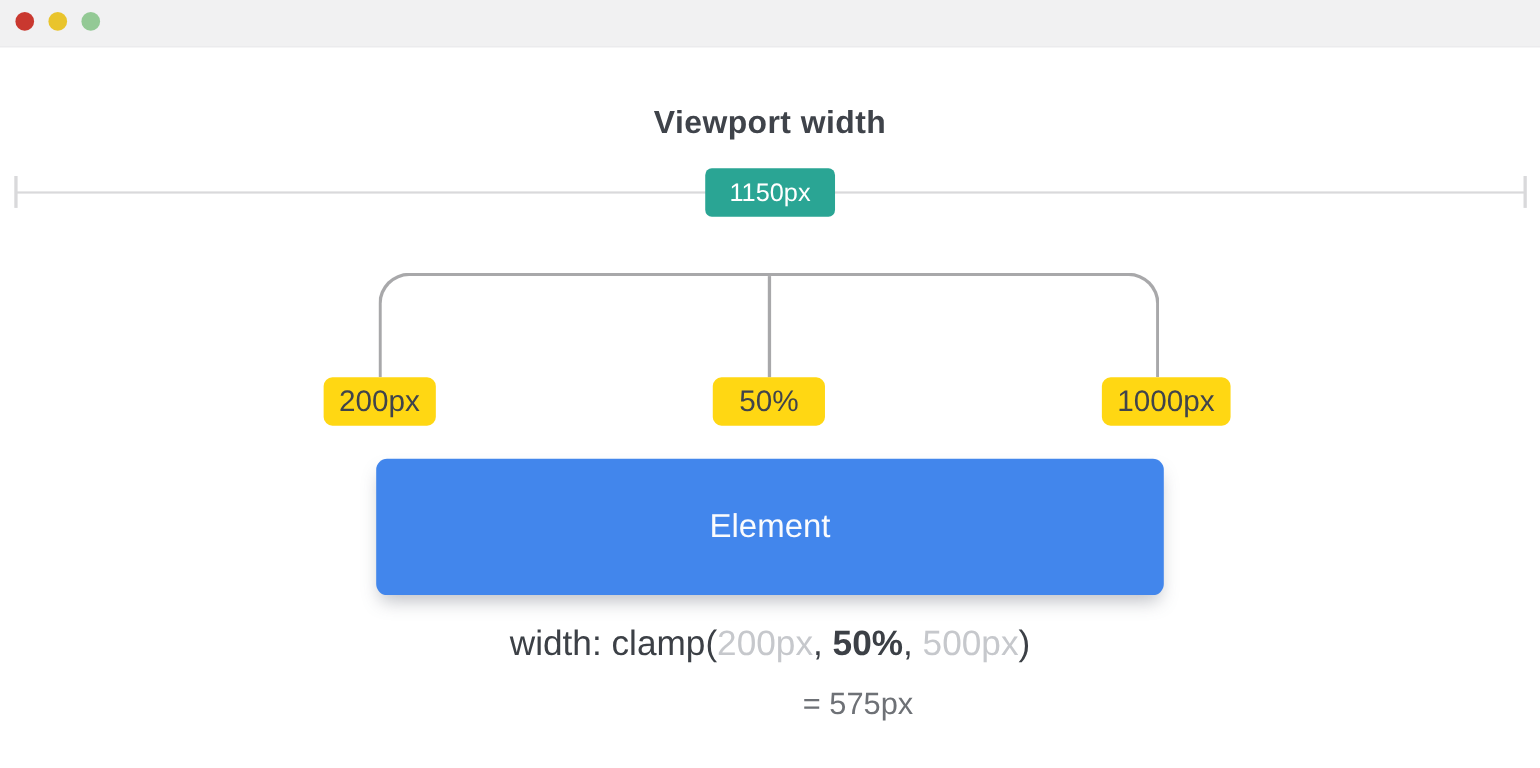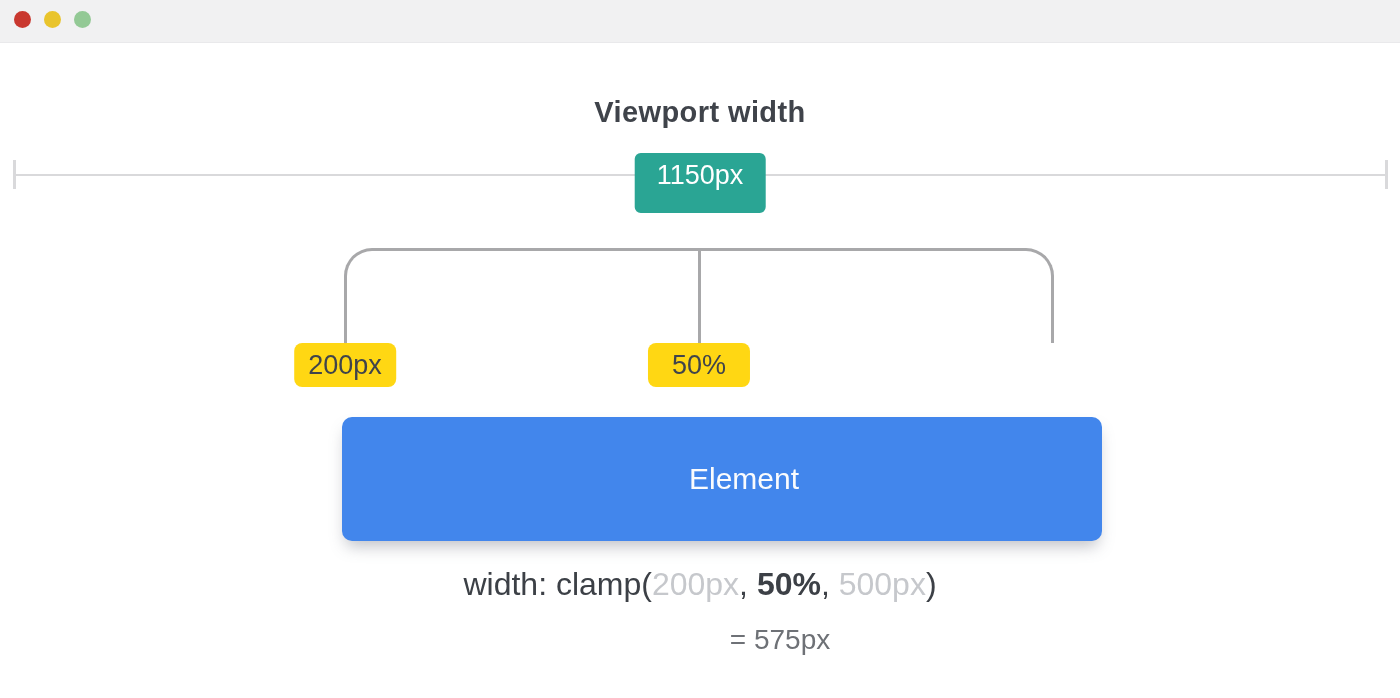--- a/index.html
+++ b/index.html
@@ -65,27 +65,27 @@
     background: var(--ruler-line, #d9d9db);
   }
   .tick-left  { left: 13px; }
   .tick-right { left: 1385px; }
 
   .viewport-badge {
     position: absolute;
     top: 153px;
     left: 50%;
     transform: translateX(-50%);
-    height: 60px;
+    height: 44px;
     line-height: 44px;
     padding: 0 22px;
     border-radius: 6px;
     background: var(--viewport-badge-bg, #2aa594);
     color: var(--viewport-badge-text, #ffffff);
-    font-size: 27px;
+    font-size: 23px;
   }
 
   
   .bracket {
     position: absolute;
     top: 248px;
     left: 344px;
     width: 710px;
     height: 95px;
     border-top: 3px solid var(--bracket-line, #a8a8aa);
@@ -130,21 +130,20 @@
     width: 716px;
     height: 124px;
     border-radius: 10px;
     background: var(--element-bg, #4286ec);
     color: var(--element-text, #fafbfd);
     font-size: 30px;
     display: flex;
     align-items: center;
     justify-content: center;
     box-shadow: 0 9px 16px -4px rgba(110, 116, 128, 0.45);
-    padding-left: 44px;
   }
 
   
   .formula {
     position: absolute;
     top: 566px;
     left: 0;
     width: 100%;
     text-align: center;
     font-size: 32px;
@@ -183,20 +182,21 @@
   <span class="tick tick-left"></span>
   <span class="tick tick-right"></span>
 
   <div class="viewport-badge">1150px</div>
 
   <div class="bracket"></div>
   <div class="bracket-stem"></div>
 
   <div class="clamp-badge badge-min">200px</div>
   <div class="clamp-badge badge-pref">50%</div>
+  <div class="clamp-badge badge-max">1000px</div>
 
   <div class="element-box">
       <span>Element</span>
     </div>
 
   <div class="formula"><span class="f-dark">width: clamp(</span><span class="f-muted">200px</span><span class="f-dark">, </span><span class="f-bold">50%</span><span class="f-dark">, </span><span class="f-muted">500px</span><span class="f-dark">)</span></div>
 
   <div class="result">= 575px</div>
 
 </div>

